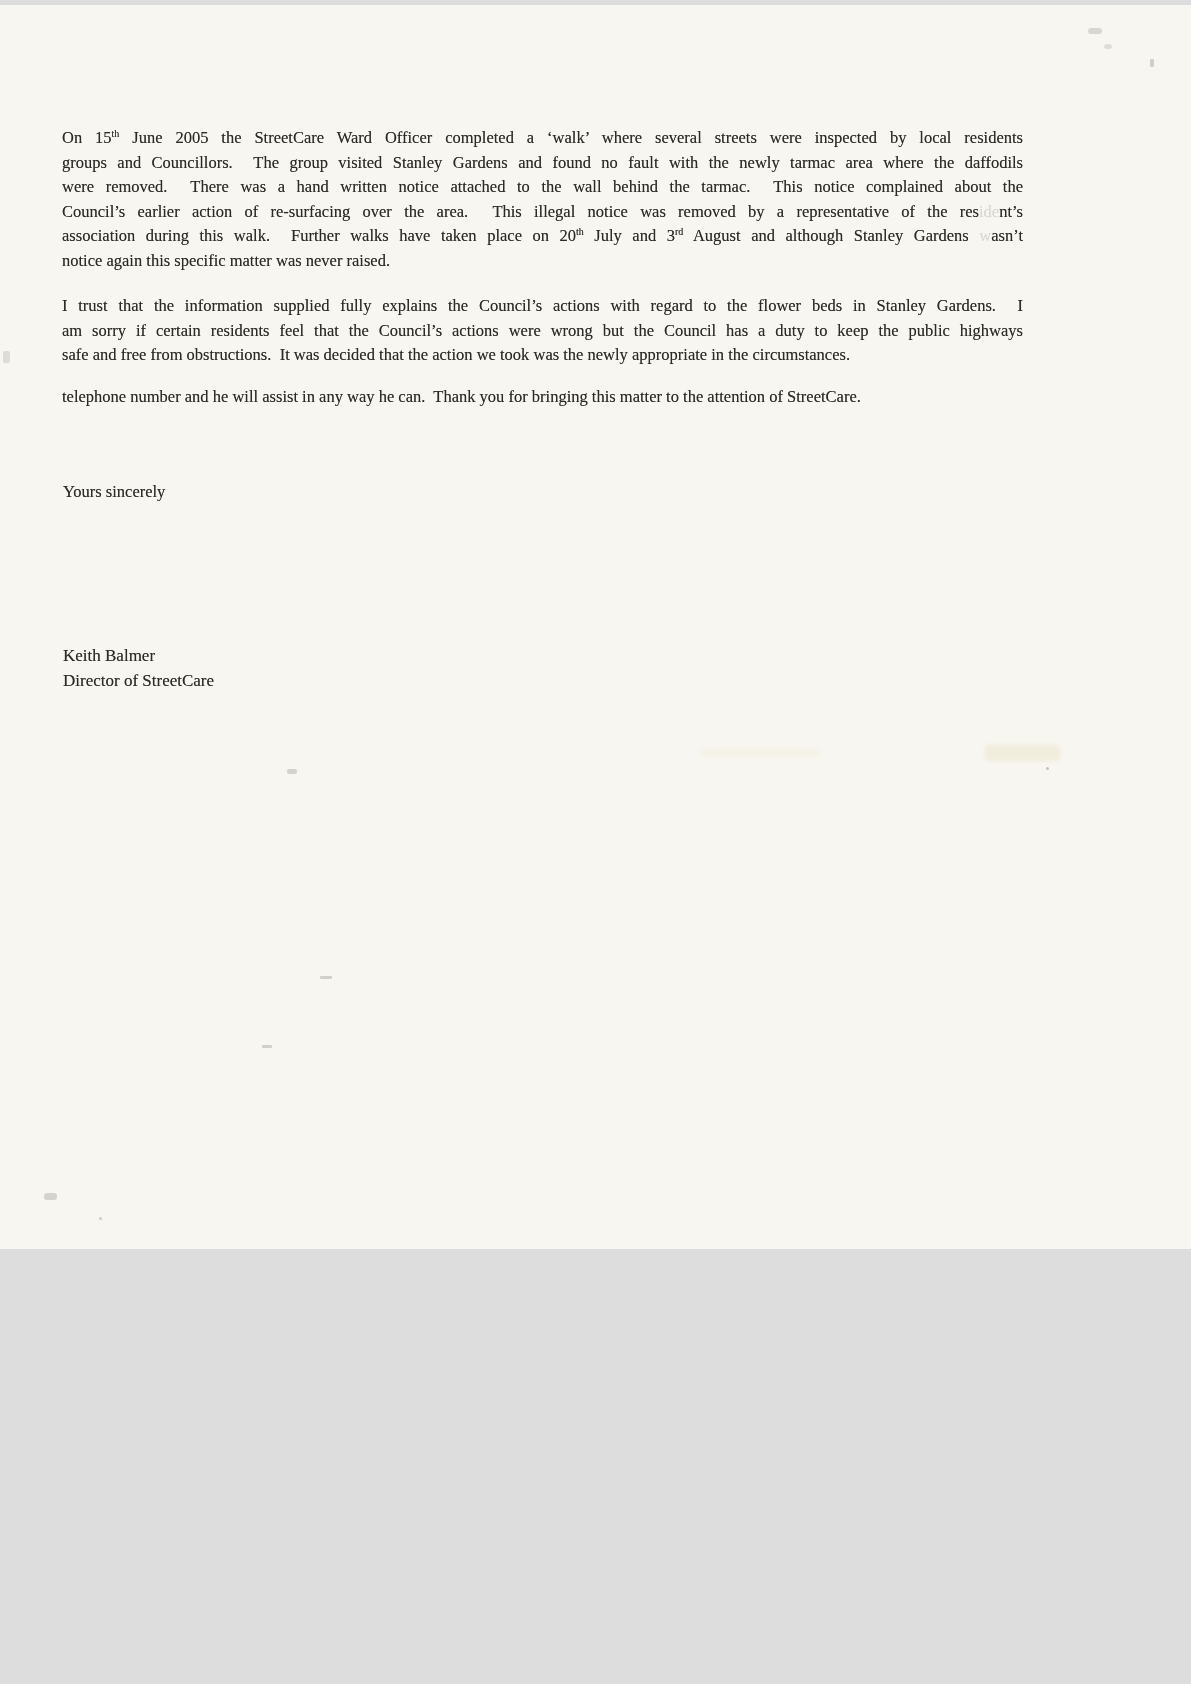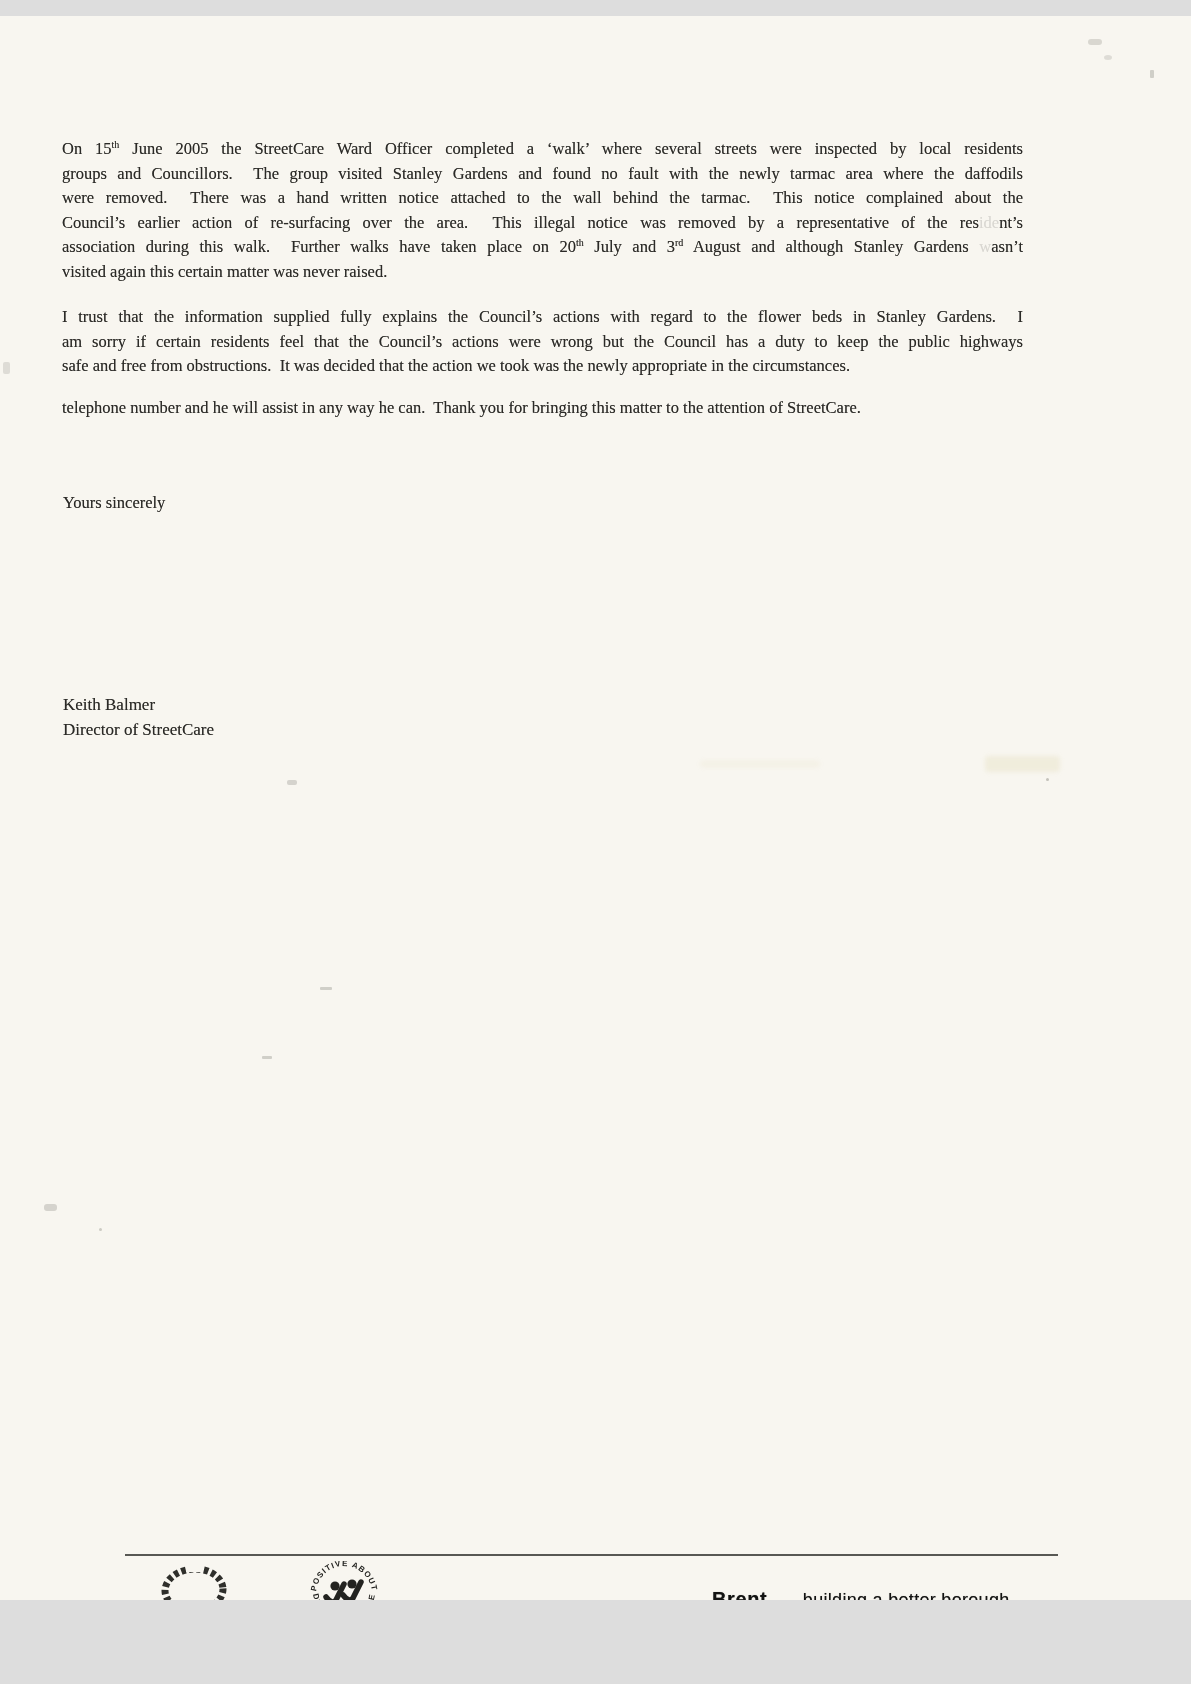--- a/index.html
+++ b/index.html
@@ -1,18 +1,18 @@
 <!DOCTYPE html>
 <html><head>
 <meta charset="utf-8">
 <style>
   * { margin:0; padding:0; box-sizing:border-box; }
   html,body { background:#dddddd; }
   .page {
-    position:relative; width:1191px; height:1584px; margin:16px auto;
+    position:relative; width:1191px; height:1244px; margin:5px auto;
     background:#f8f6f0; overflow:hidden;
     font-family:"Liberation Serif", serif; color:#2b2a27;
   }
   
   .para { position:absolute; left:62px; width:961px; }
   #para-0 { top:121px; }
   #para-1 { top:289px; }
   #para-2 { top:380px; }
   .line {
     font-size:16.5px; line-height:24.5px; white-space:pre-wrap;
@@ -20,21 +20,21 @@
     text-shadow:0 0 0.6px rgba(55,55,50,0.55);
   }
   .line.last { text-align:left; text-align-last:left; }
   sup { font-size:10px; vertical-align:super; line-height:0; }
   .faded { opacity:0.15; filter:blur(0.7px); }
   .closing {
     position:absolute; left:63px; top:477px; font-size:16.5px;
     text-shadow:0 0 0.6px rgba(55,55,50,0.55);
   }
   .signature {
-    position:absolute; left:63px; top:677px; font-size:17px; line-height:24.5px;
+    position:absolute; left:63px; top:639px; font-size:17px; line-height:24.5px;
     text-shadow:0 0 0.6px rgba(55,55,50,0.55);
   }
   
   .rule { position:absolute; left:125px; top:1538px; width:933px; height:2px;
           background:#3c3c38; opacity:0.85; }
   .iip { position:absolute; left:118px; top:1549px; width:152px; text-align:center; }
   .iip svg { display:block; margin:0 auto; }
   .iip-label {
     margin-top:3px; font-family:"Liberation Serif", serif; font-weight:normal;
     font-size:10px; letter-spacing:1.2px; color:#262623;
@@ -60,21 +60,21 @@
 
 <div class="page">
 
   <div id="letter-body">
       <div class="para" id="para-0">
         <div class="line"><span>On 15</span><sup>th</sup><span> June 2005 the StreetCare Ward Officer completed a ‘walk’ where several streets were inspected by local residents</span></div>
         <div class="line"><span>groups and Councillors.  The group visited Stanley Gardens and found no fault with the newly tarmac area where the daffodils</span></div>
         <div class="line"><span>were removed.  There was a hand written notice attached to the wall behind the tarmac.  This notice complained about the</span></div>
         <div class="line"><span>Council’s earlier action of re-surfacing over the area.  This illegal notice was removed by a representative of the res</span><span class="faded">ide</span><span>nt’s</span></div>
         <div class="line"><span>association during this walk.  Further walks have taken place on 20</span><sup>th</sup><span> July and 3</span><sup>rd</sup><span> August and although Stanley Gardens </span><span class="faded">w</span><span>asn’t</span></div>
-        <div class="line last"><span>visited again this certain matter was never raised.</span></div>
+        <div class="line last"><span>notice again this specific matter was never raised.</span></div>
       </div>
       <div class="para" id="para-1">
         <div class="line"><span>I trust that the information supplied fully explains the Council’s actions with regard to the flower beds in Stanley Gardens.  I</span></div>
         <div class="line"><span>am sorry if certain residents feel that the Council’s actions were wrong but the Council has a duty to keep the public highways</span></div>
         <div class="line last"><span>safe and free from obstructions.  It was decided that the action we took was the newly appropriate in the circumstances.</span></div>
       </div>
       <div class="para" id="para-2">
         <div class="line last"><span>telephone number and he will assist in any way he can.  Thank you for bringing this matter to the attention of StreetCare.</span></div>
       </div>
     </div>

